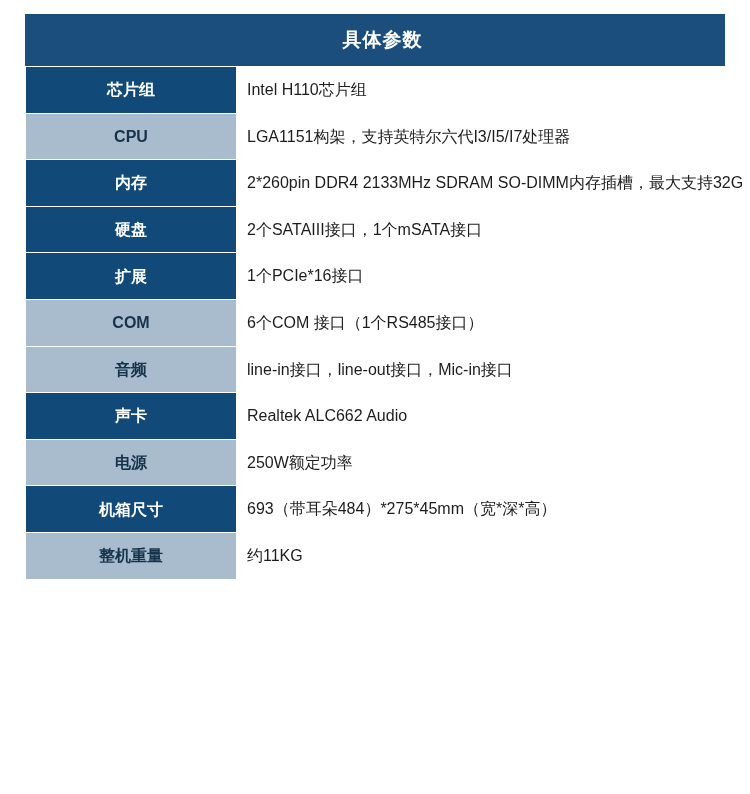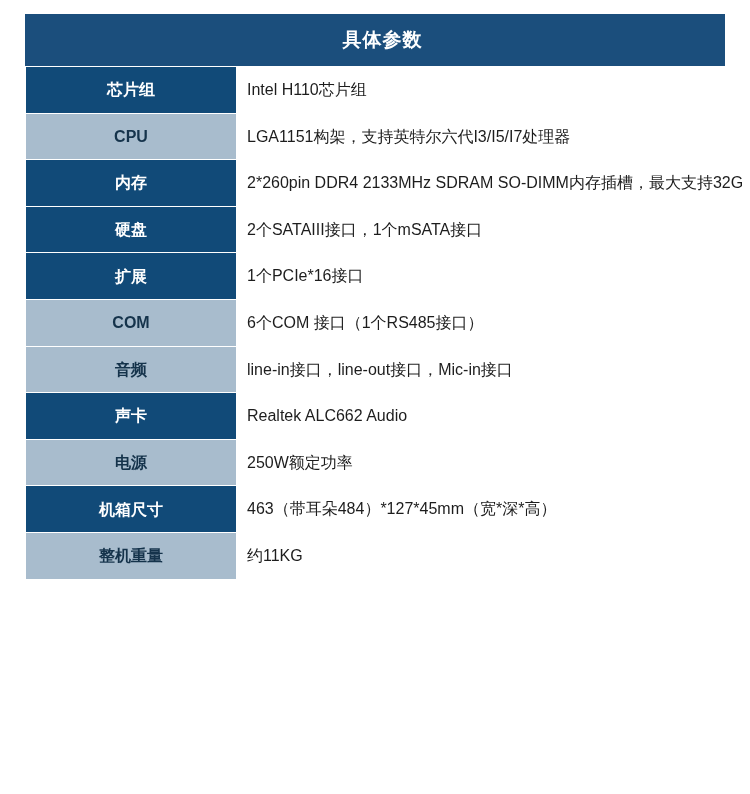--- a/index.html
+++ b/index.html
@@ -130,21 +130,21 @@
         </tr>
         <tr>
           <td class="label-cell light">电源</td>
           <td class="value-cell">
             <span class="line">250W额定功率</span>
           </td>
         </tr>
         <tr>
           <td class="label-cell dark">机箱尺寸</td>
           <td class="value-cell">
-            <span class="line">463（带耳朵484）*127*45mm（宽*深*高）</span>
+            <span class="line">693（带耳朵484）*275*45mm（宽*深*高）</span>
           </td>
         </tr>
         <tr>
           <td class="label-cell light">整机重量</td>
           <td class="value-cell">
             <span class="line">约11KG</span>
           </td>
         </tr>
       </tbody>
   </table>

